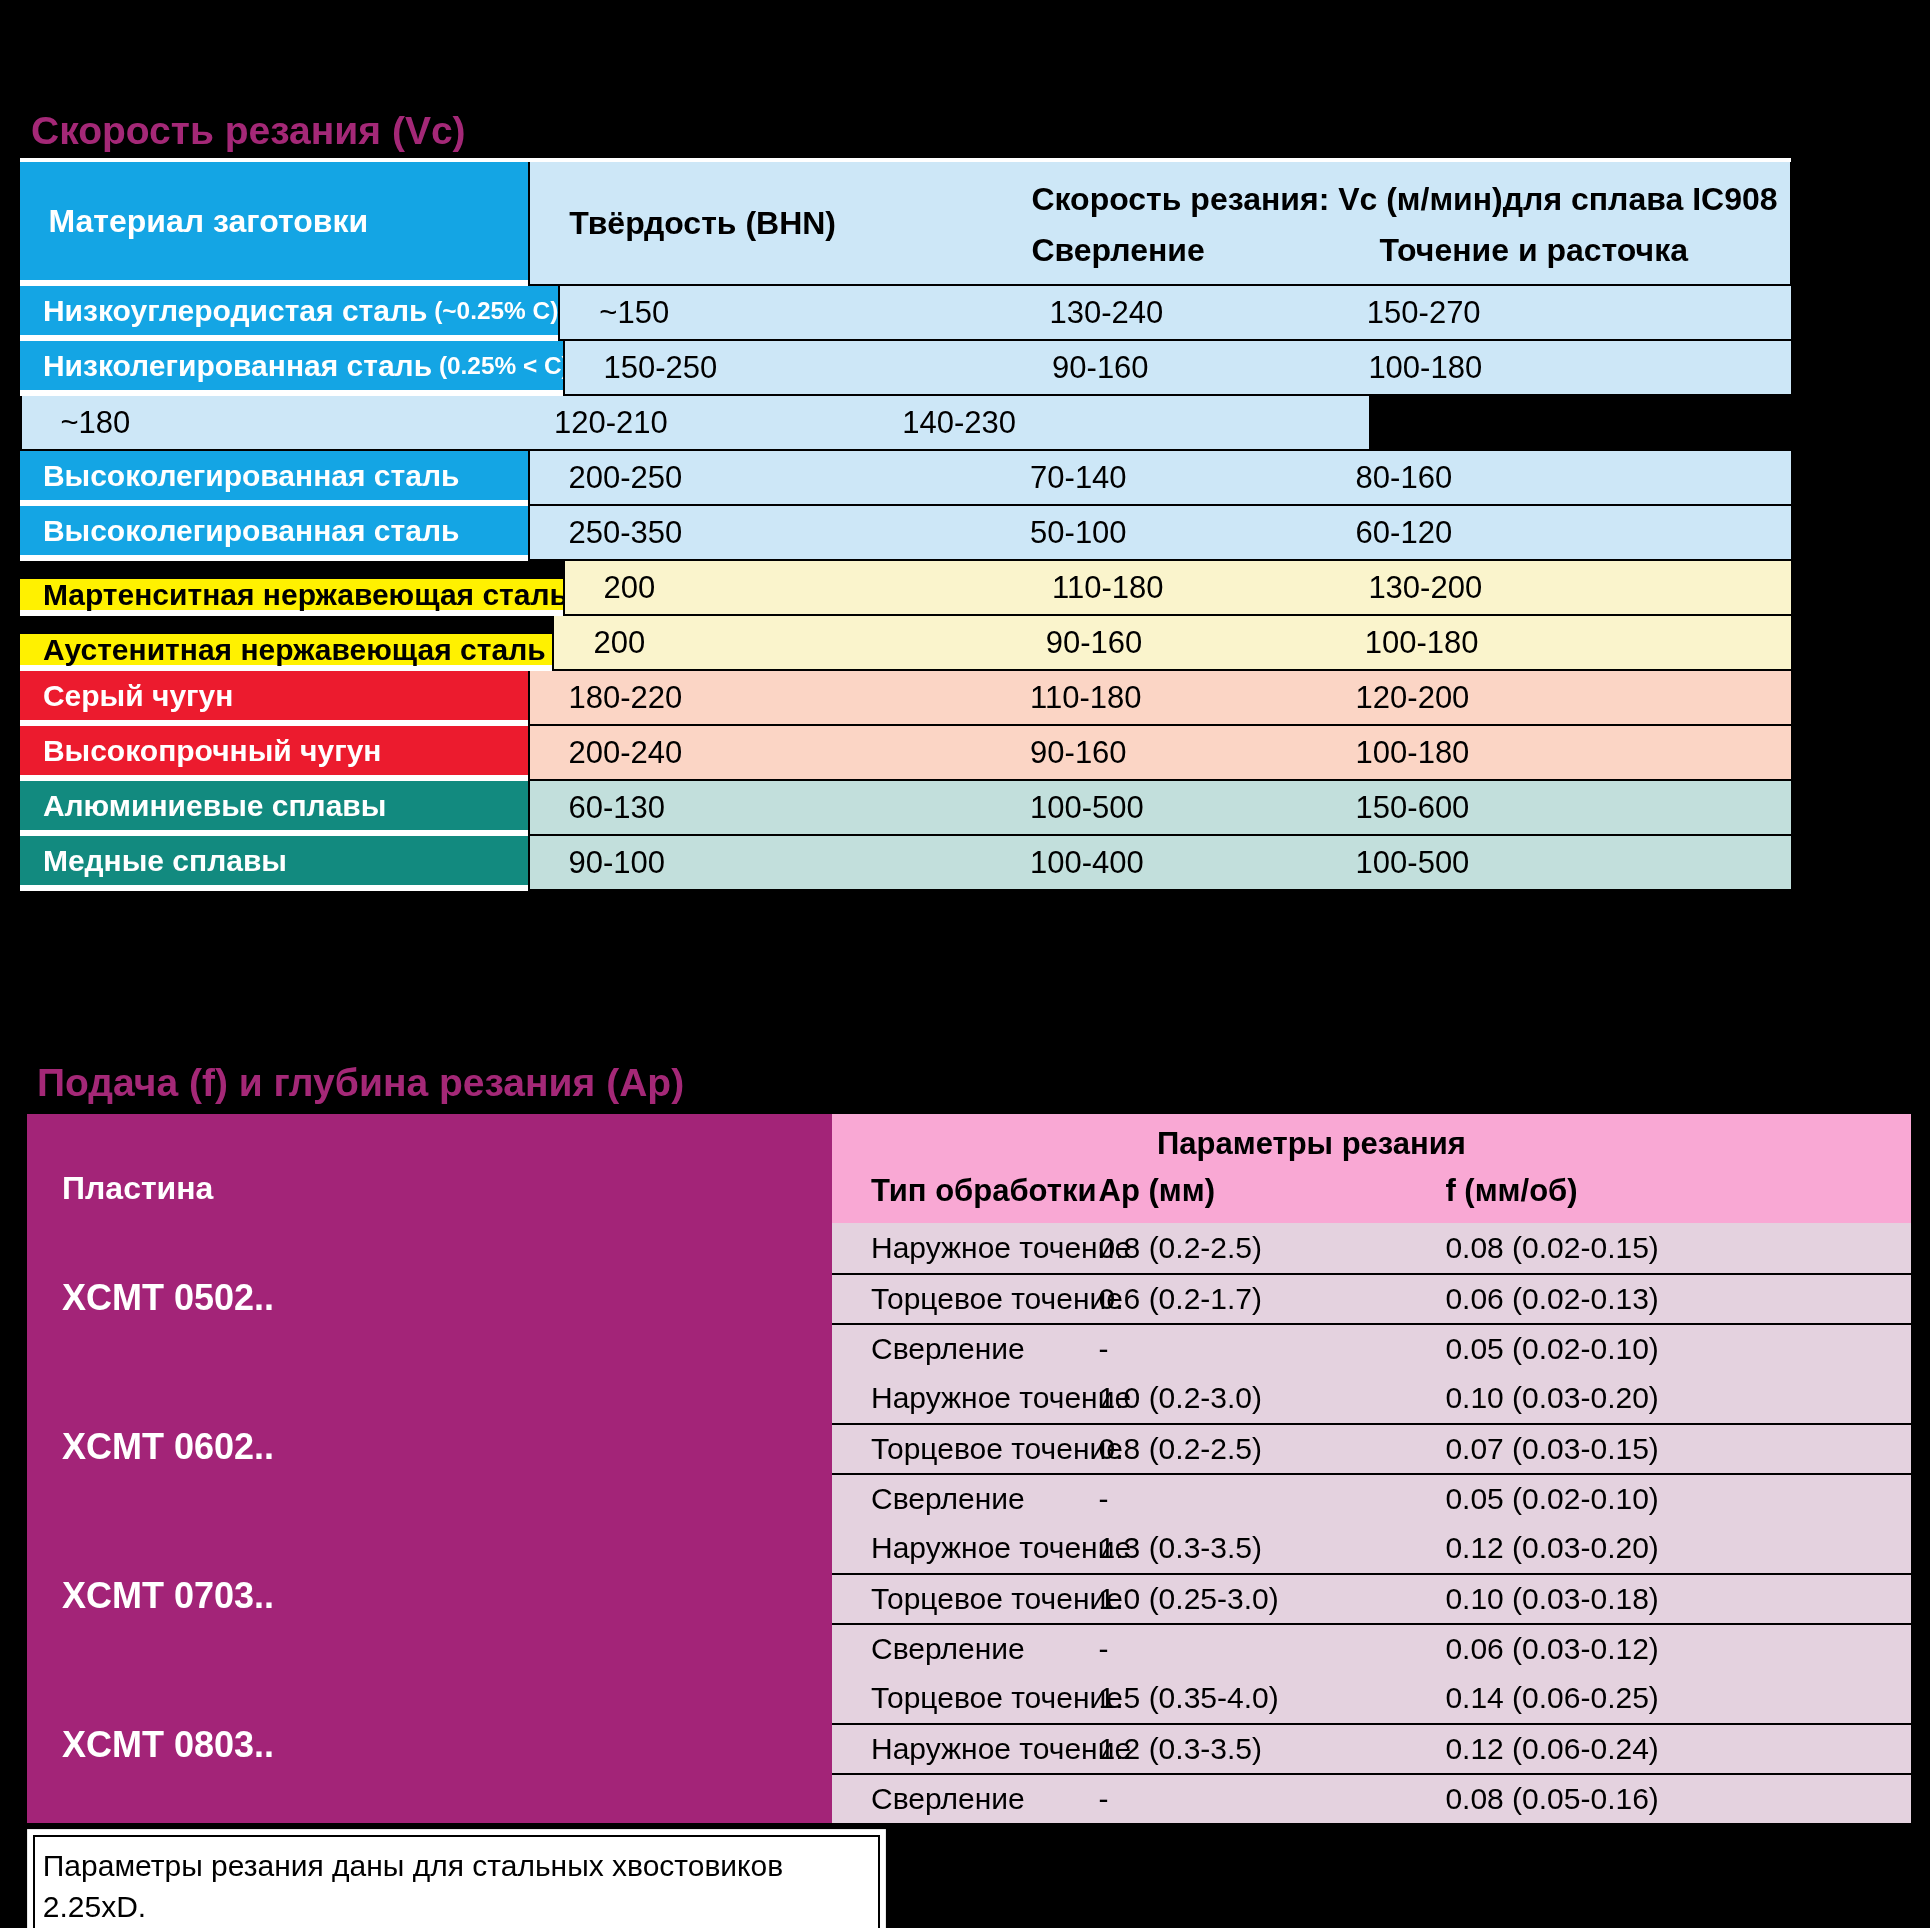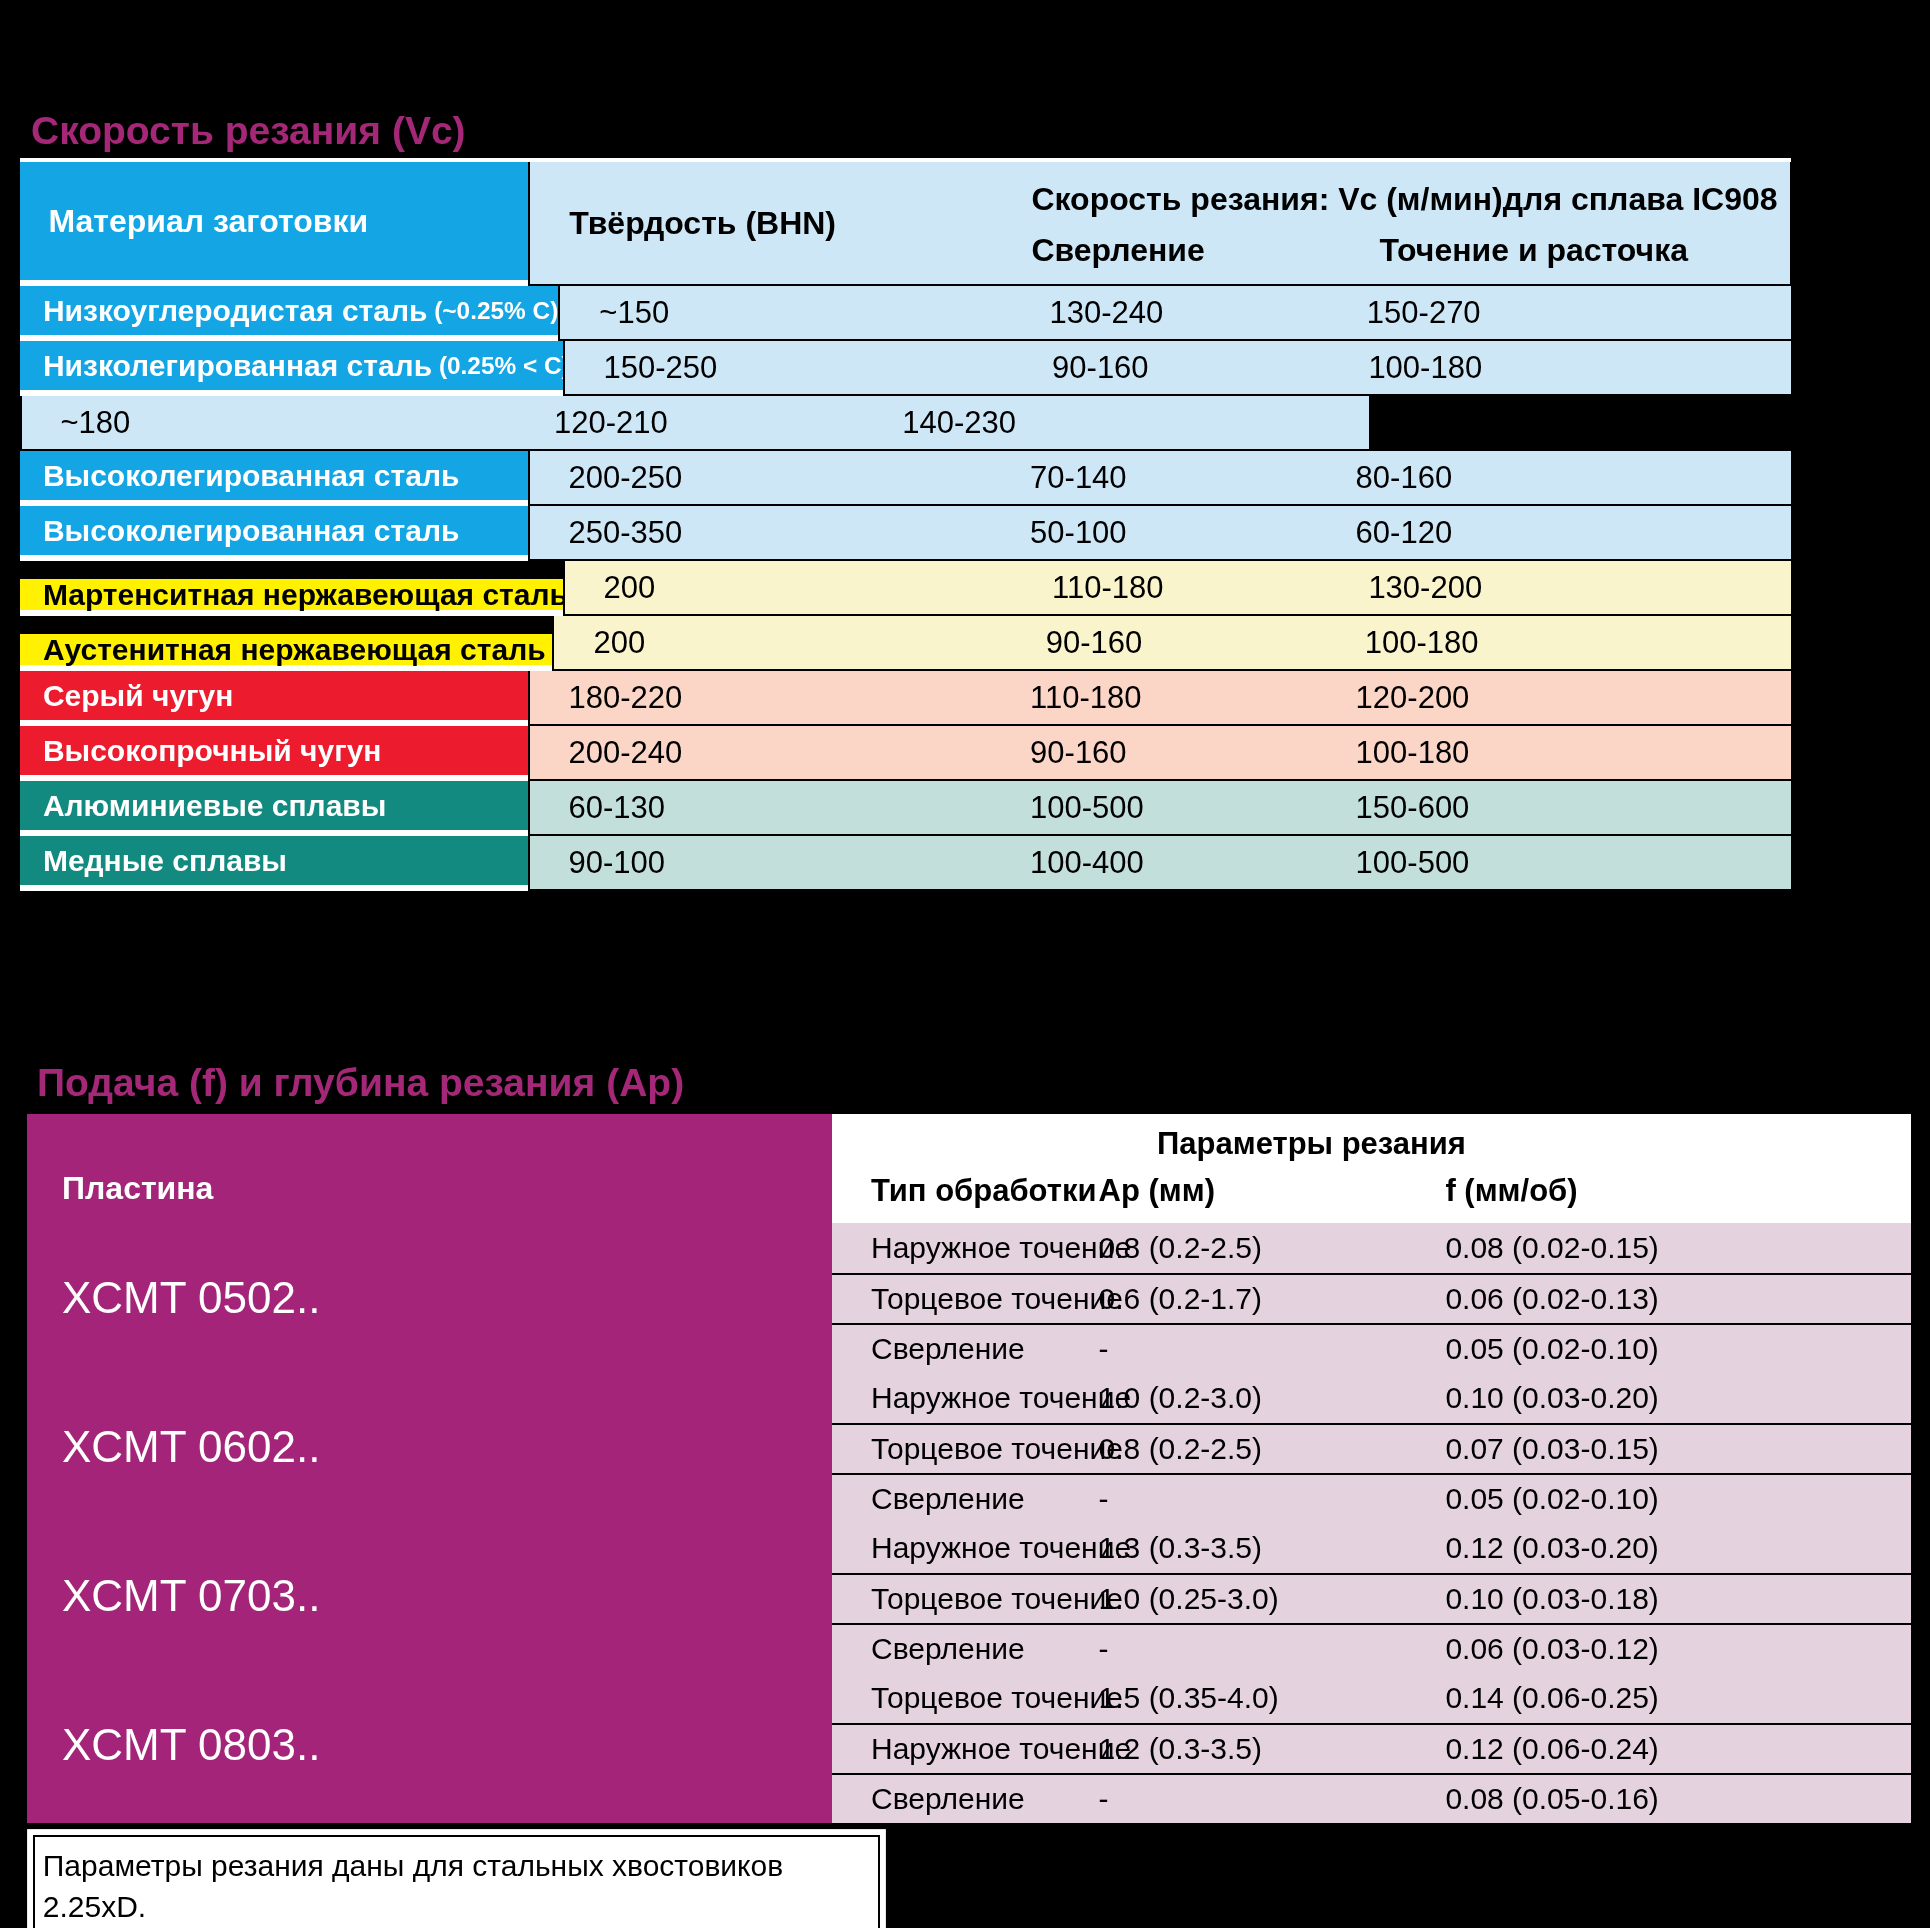--- a/index.html
+++ b/index.html
@@ -43,23 +43,23 @@
   .red   .c2, .red .c3, .red .c4 { background:#FBD5C5; }
   .teal  .c1 { background:#128A7F; color:#fff; }
   .teal  .c2, .teal .c3, .teal .c4 { background:#C2DFDC; }
 
   
   .t2 { position:absolute; left:27px; top:1114px; width:1884px; display:flex; }
   .t2-left { width:805px; background:#A32478; color:#fff; flex-shrink:0; }
   .t2-left .plate-hdr { height:109px; display:flex; align-items:flex-end;
         padding:0 0 15.6px 35px; font-weight:bold; font-size:32px; }
   .t2-left .plate { height:149px; display:flex; align-items:center; padding-left:35px;
-        font-weight:normal; font-size:44px; }
+        font-weight:bold; font-size:36px; }
   .t2-right { width:1080px; }
-  .t2-hdr { height:109px; background:#ffffff; color:#000; }
+  .t2-hdr { height:109px; background:#f9a8d4; color:#000; }
   .t2-hdr .l1 { padding:11.7px 0 0 325px; font-weight:bold; font-size:31px; white-space:nowrap; }
   .t2-hdr .l2 { display:flex; padding-top:11.7px; font-weight:bold; font-size:31px; }
   .t2-hdr .l2 .hop { width:249px; padding-left:39px; white-space:nowrap; }
   .t2-hdr .l2 .hap { width:341px; padding-left:17.6px; }
   .t2-hdr .l2 .hf  { padding-left:23.4px; }
   .t2-row { height:50px; background:#E4D2DF; color:#000; display:flex; align-items:center; font-size:30px; }
   .t2-row.sep { border-top:2.9px solid #000; }
   .t2-row .op { width:249px; padding-left:39px; white-space:nowrap; }
   .t2-row .ap { width:341px; padding-left:17.6px; white-space:nowrap; }
   .t2-row .fv { padding-left:23.4px; white-space:nowrap; }

